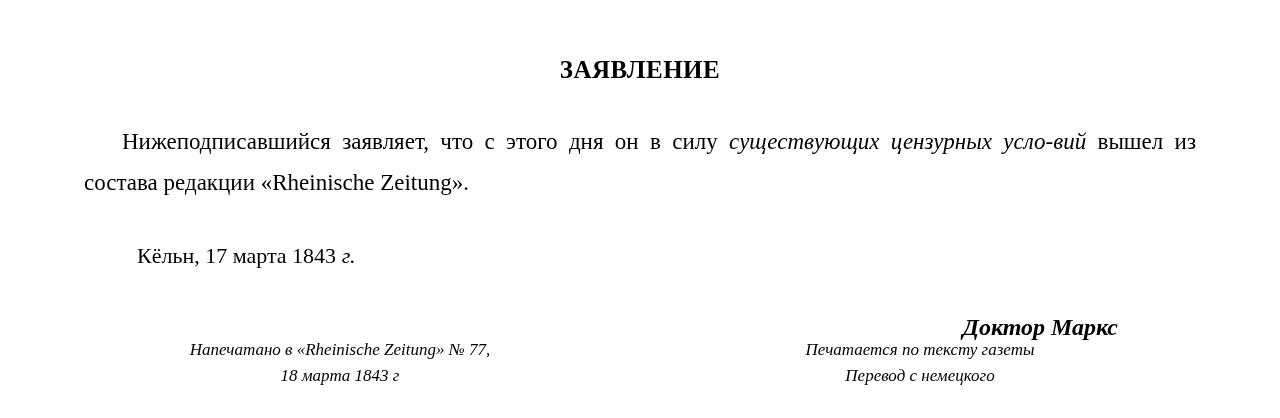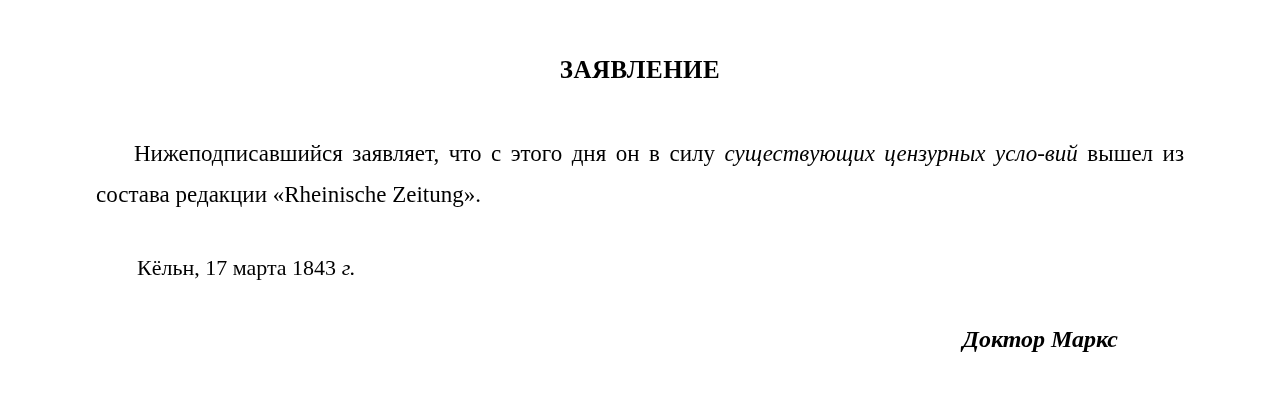--- a/index.html
+++ b/index.html
@@ -32,21 +32,21 @@
     margin: 0 auto;
     width: 1112px;
     padding-top: 30px;
   }
   .para {
     font-size: 23px;
     line-height: 1.78;
     text-align: justify;
     text-justify: inter-word;
     text-indent: 38px;
-    margin: 12px;
+    margin: 0;
     hyphens: manual;
   }
   .para .ital {
     font-style: italic;
   }
   .date-line {
     font-size: 22px;
     margin: 15px;
     padding-top: 24px;
     padding-left: 38px;
@@ -99,14 +99,24 @@
   <h1 class="doc-title">ЗАЯВЛЕНИЕ</h1>
 
   <div class="body-block">
     <p class="para"><span>Нижеподписавшийся заявляет, что с этого дня он в силу </span><span class="ital">существующих цензурных усло-вий</span><span> вышел из состава редакции «Rheinische Zeitung».</span></p>
 
     <p class="date-line"><span>Кёльн, 17 марта 1843 </span><span class="ital">г.</span></p>
 
     <p class="signature">Доктор Маркс</p>
   </div>
 
+  <div class="footnotes">
+    <div class="footnote footnote-left">
+      <span class="fn-line">Напечатано в «Rheinische Zeitung» № 77,</span>
+      <span class="fn-line">18 марта 1843 г</span>
+    </div>
+    <div class="footnote footnote-right">
+      <span class="fn-line">Печатается по тексту газеты</span>
+      <span class="fn-line">Перевод с немецкого</span>
+    </div>
+  </div>
 
 </div>
 
 </body></html>

